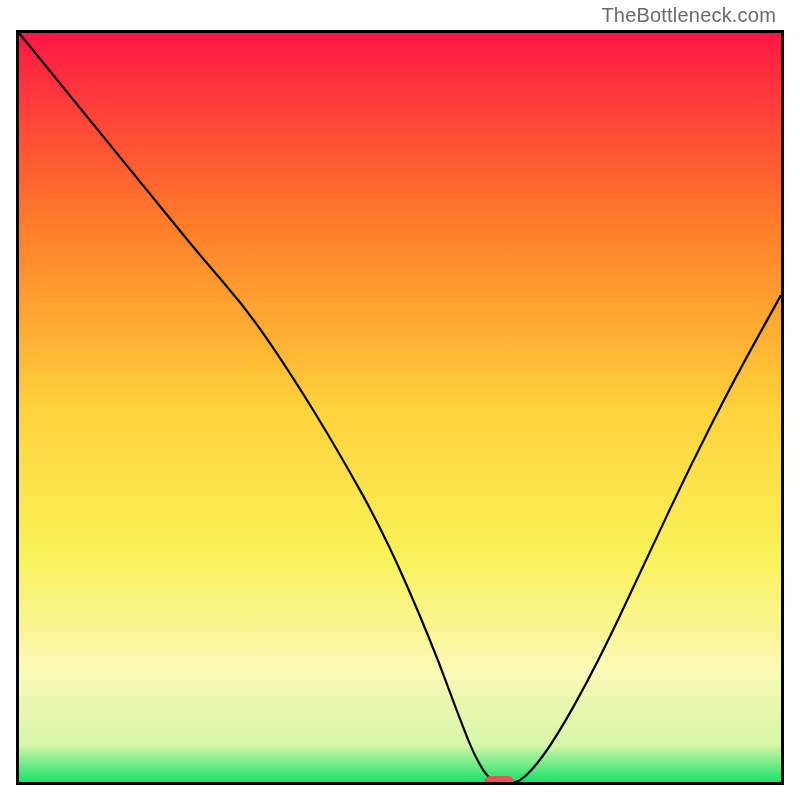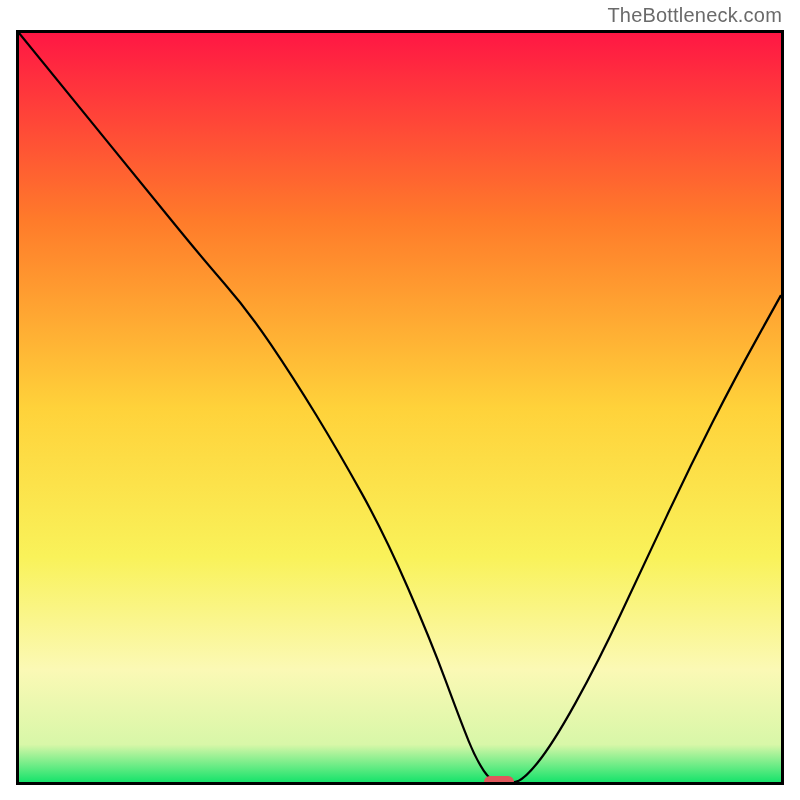--- a/index.html
+++ b/index.html
@@ -7,21 +7,21 @@
     padding: 0;
     width: 800px;
     height: 800px;
     background: #ffffff;
     font-family: Arial, Helvetica, sans-serif;
     overflow: hidden;
   }
   .watermark {
     position: absolute;
     top: 4px;
-    right: 18px;
+    right: 24px;
     font-size: 20px;
     font-weight: 500;
     color: #6a6a6a;
     letter-spacing: 0.2px;
     user-select: none;
   }
   .plot-frame {
     position: absolute;
     left: 16px;
     top: 30px;

